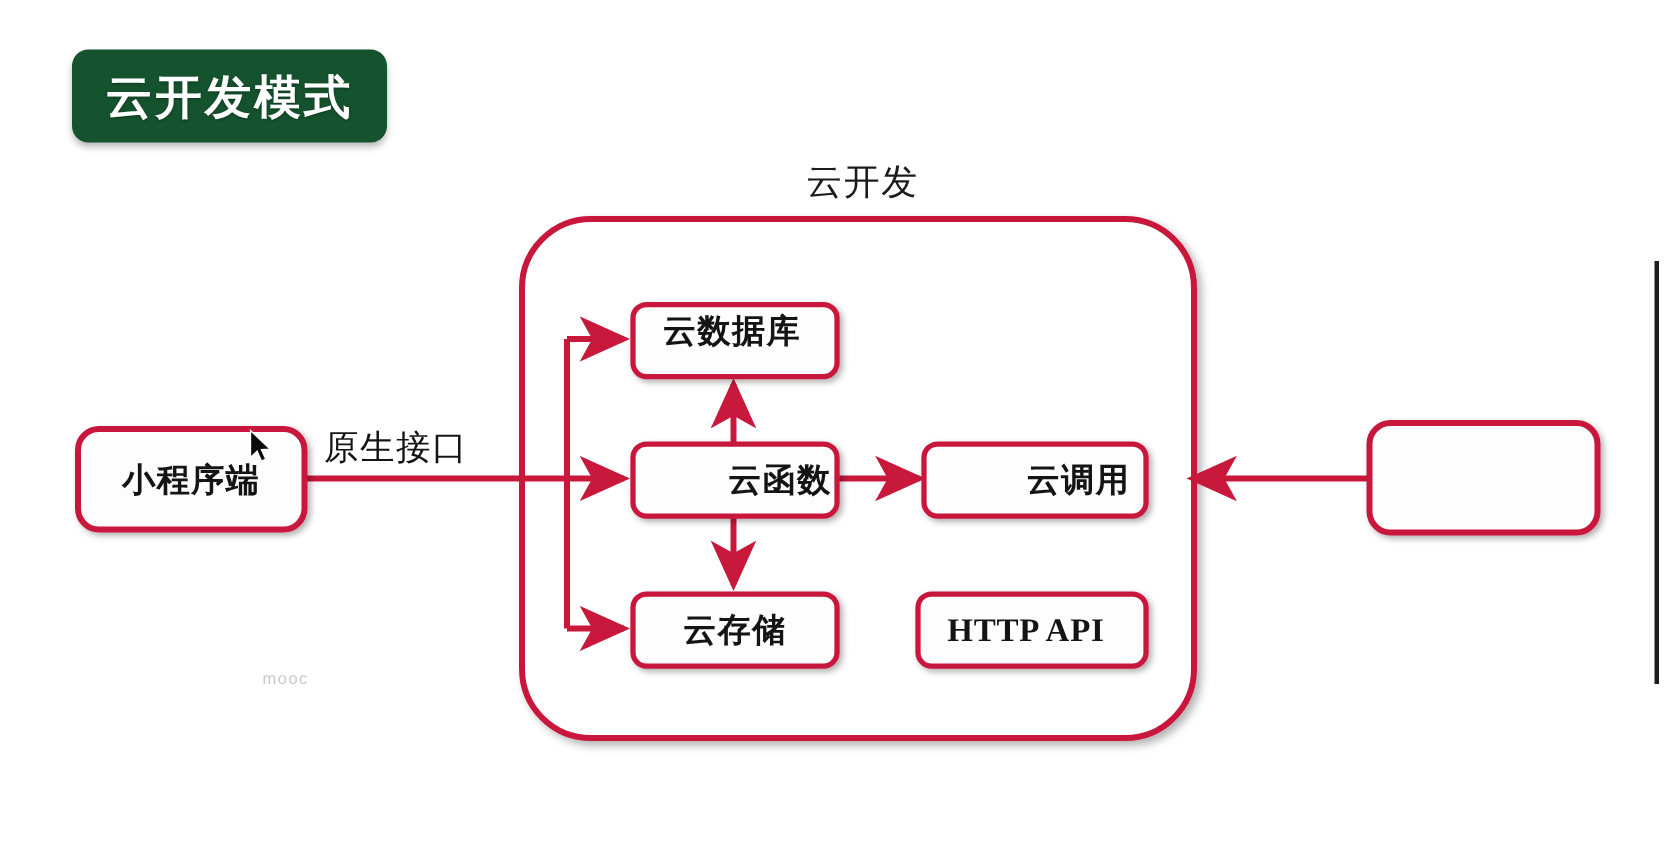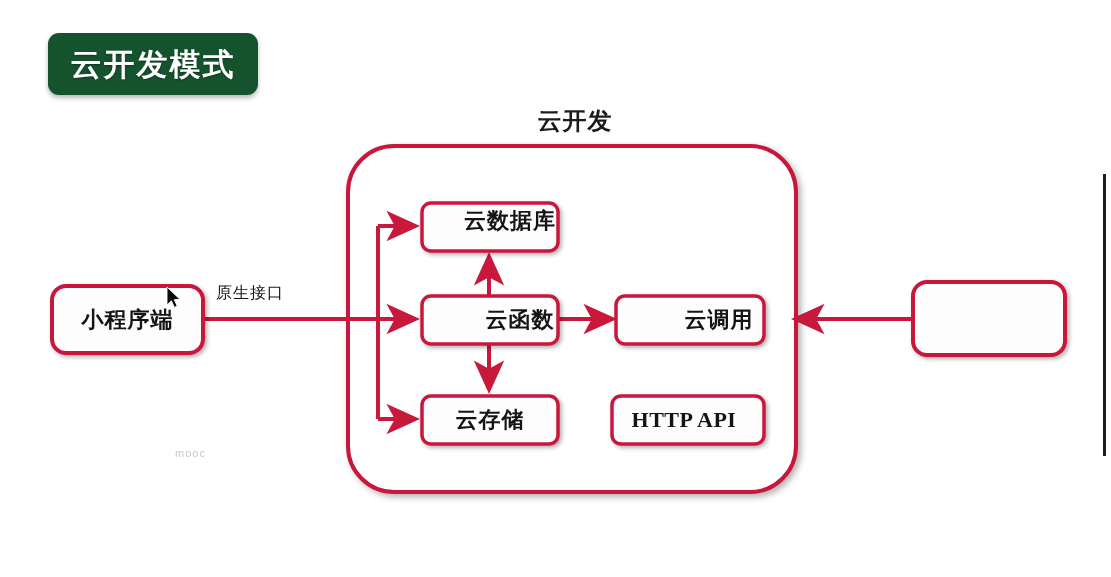--- a/index.html
+++ b/index.html
@@ -43,21 +43,21 @@
   }
 
   
   #container-label {
     position: absolute;
     left: 340px;
     top: 105px;
     width: 470px;
     text-align: center;
     font-size: 24px;
-    font-weight: bold;
+    font-weight: normal;
     color: #1b1b1b;
     letter-spacing: 1px;
   }
 
   
   #canvas {
     position: absolute;
     left: 0;
     top: 0;
     width: 1111px;
@@ -80,21 +80,21 @@
   .node-label.mono {
     font-family: "Liberation Serif", "DejaVu Serif", serif;
     letter-spacing: 0.5px;
   }
 
   
   #edge-label-native {
     position: absolute;
     left: 216px;
     top: 283px;
-    font-size: 16px;
+    font-size: 23px;
     color: #141414;
     letter-spacing: 1px;
     white-space: nowrap;
   }
 
   
   #watermark {
     position: absolute;
     left: 175px;
     top: 424px;
@@ -179,21 +179,21 @@
 
     <rect x="422" y="396" width="136" height="48" rx="9" ry="9" fill="#fdfdfd" stroke="#c8183c" stroke-width="3.5" filter="url(#tinyshadow)"></rect>
 
     <rect x="612" y="396" width="152" height="48" rx="9" ry="9" fill="#fdfdfd" stroke="#c8183c" stroke-width="3.5" filter="url(#tinyshadow)"></rect>
 
     <rect x="913" y="282" width="152" height="73" rx="14" ry="14" fill="#fdfdfd" stroke="#c8183c" stroke-width="4" filter="url(#tinyshadow)"></rect>
   </svg>
 
   <div class="node-label" style="left:52px; top:286px; width:151px; height:67px;">小程序端</div>
 
-  <div class="node-label" style="left:442px; top:203px; width:136px; height:36px;font-family:Liberation Mono, monospace;">云数据库</div>
+  <div class="node-label" style="left:420px; top:203px; width:136px; height:36px;font-family:Liberation Mono, monospace;">云数据库</div>
 
   <div class="node-label" style="left:422px; top:296px; width:136px; height:48px;margin-left:30px;">云函数</div>
 
   <div class="node-label" style="left:616px; top:296px; width:148px; height:48px;padding-left:29px;">云调用</div>
 
   <div class="node-label" style="left:422px; top:396px; width:136px; height:48px;">云存储</div>
 
   <div class="node-label mono" style="left:612px; top:396px; width:144px; height:48px;">HTTP API</div>
 
 

